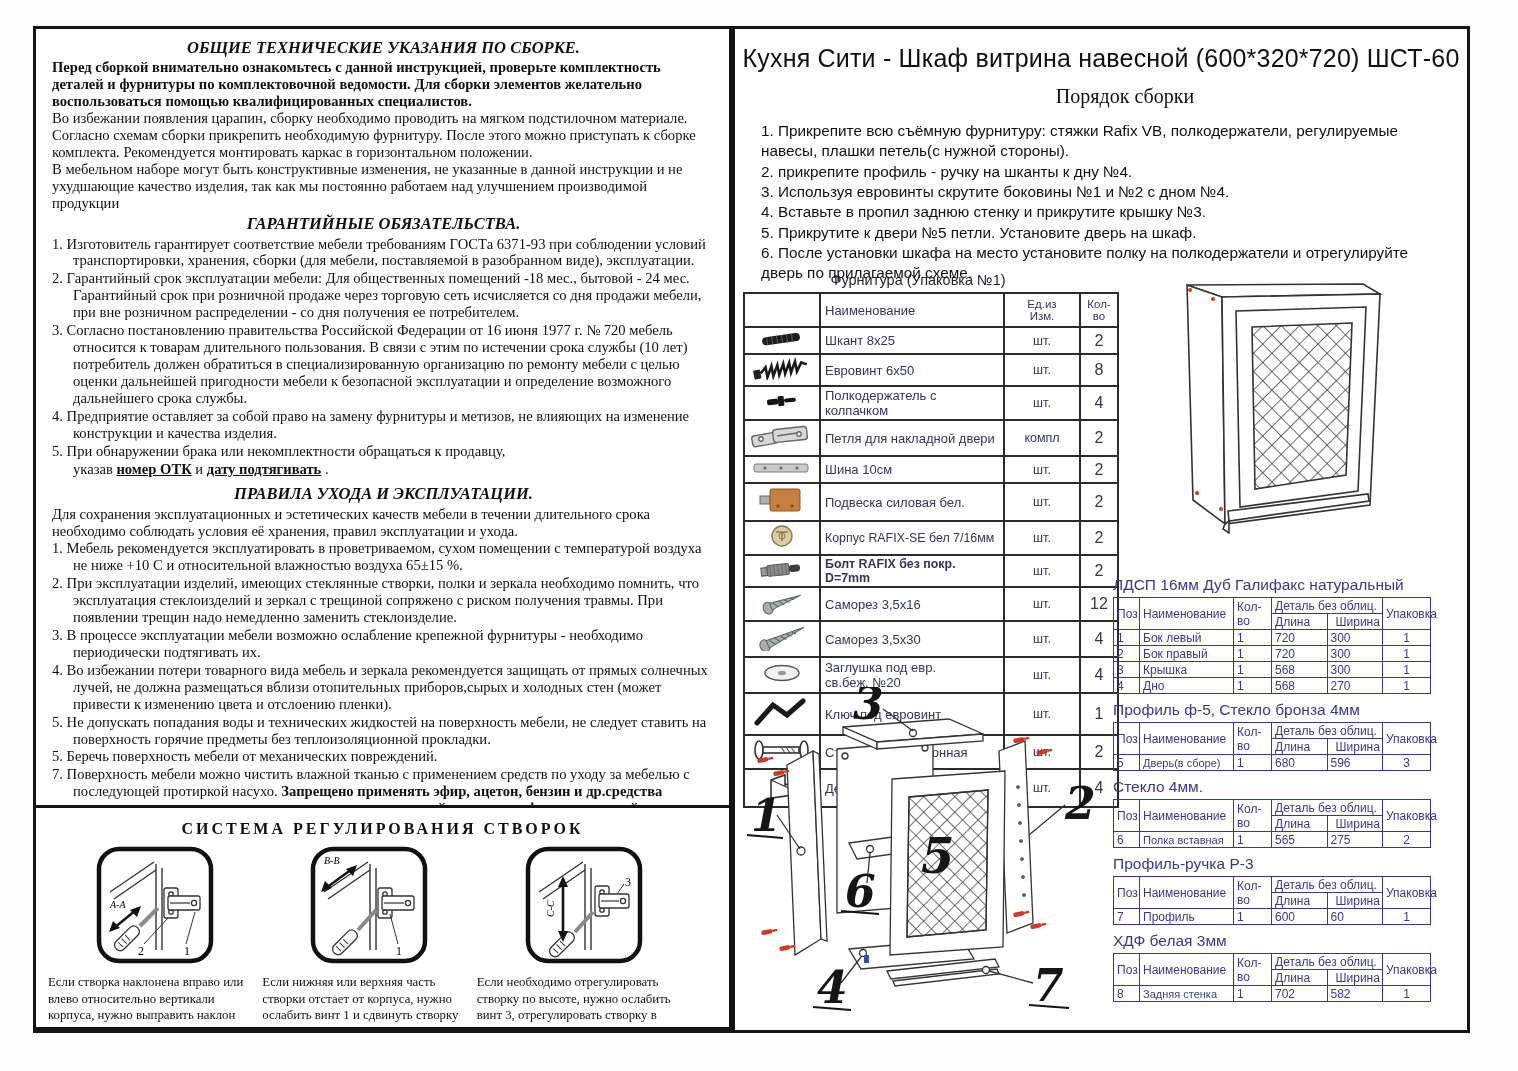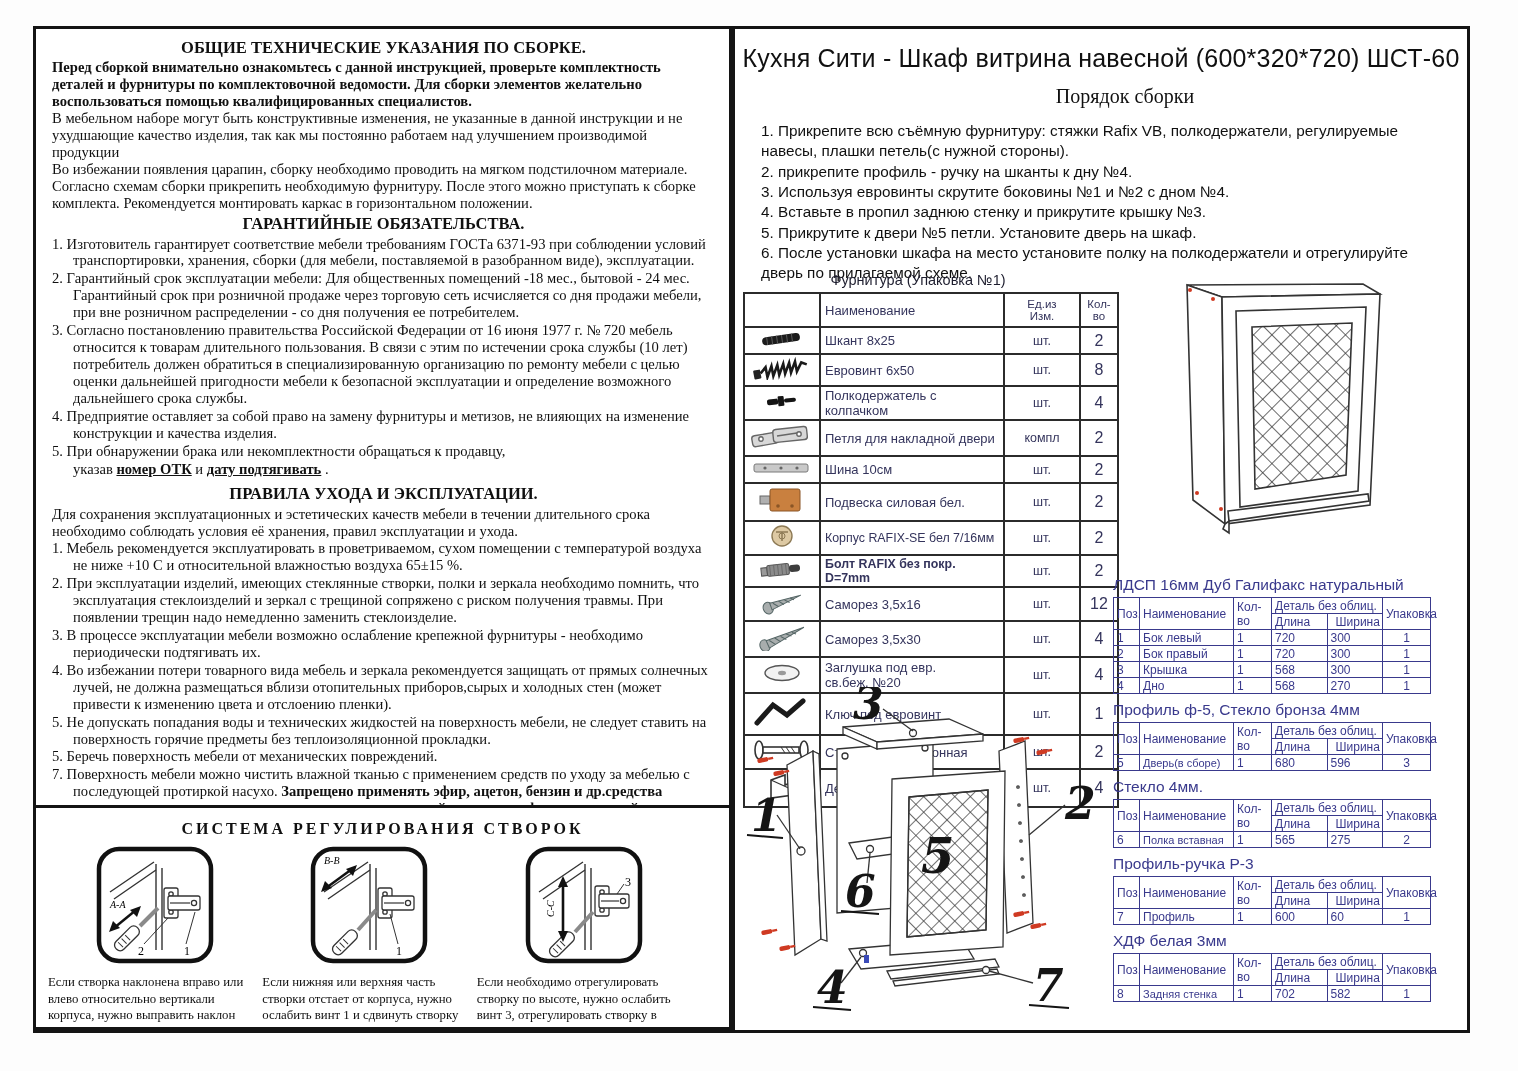--- a/index.html
+++ b/index.html
@@ -3,21 +3,21 @@
 <meta charset="utf-8">
 <style>
   * { margin:0; padding:0; box-sizing:border-box; }
   html,body { width:1518px; height:1071px; background:#fdfdfd; }
   body { position:relative; font-family:"Liberation Serif", serif; color:#101010; }
 
   
   .left-box { position:absolute; left:33px; top:26px; width:699px; height:1007px;
     background:#fff; border:3px solid #141414; border-bottom-width:6px; overflow:hidden; }
   .left-inner { padding:6px 14px 0 16px; font-size:14.6px; line-height:1.16; }
-  .h-center { text-align:center; font-weight:bold; font-size:16.5px; margin:3px 0 2px; }
+  .h-center { text-align:center; font-weight:bold; font-size:16.5px; margin:3px 0 2px;font-style:italic; }
   .b { font-weight:bold; }
   .hang { padding-left:21px; text-indent:-21px; margin-top:1px; }
   .hang2 { padding-left:21px; margin-top:1px; }
   .bu { font-weight:bold; text-decoration:underline; }
   .mt6 { margin-top:7px; }
 
   .adjust { position:absolute; left:0; right:0; bottom:0; height:222px; border-top:3px solid #141414; background:#fff; }
   .adjust-title { text-align:center; font-weight:bold; font-size:16px; letter-spacing:3px; margin-top:12px; }
   .adjust-figs { display:flex; justify-content:space-between; padding:8px 38px 0 12px; }
   .adjust-col { width:218px; }
@@ -62,22 +62,22 @@
   svg text.num { font-family:"DejaVu Serif", serif; font-style:italic; font-weight:bold; fill:#151515; }
   svg .ol { fill:#fff; stroke:#333; stroke-width:1.3; }
 </style>
 </head>
 <body>
 
 <div class="left-box">
   <div class="left-inner">
     <div class="h-center">ОБЩИЕ ТЕХНИЧЕСКИЕ УКАЗАНИЯ ПО СБОРКЕ.</div>
     <div class="b">Перед сборкой внимательно ознакомьтесь с данной инструкцией, проверьте комплектность деталей и фурнитуры по комплектовочной ведомости. Для сборки элементов желательно воспользоваться помощью квалифицированных специалистов.</div>
+    <div>Во избежании появления царапин, сборку необходимо проводить на мягком подстилочном материале. Согласно схемам сборки прикрепить необходимую фурнитуру. После этого можно приступать к сборке комплекта. Рекомендуется монтировать каркас в горизонтальном  положении.</div>
     <div>В мебельном  наборе могут быть конструктивные изменения, не указанные в данной инструкции и не ухудшающие качество изделия, так как мы постоянно работаем над улучшением производимой продукции</div>
-    <div>Во избежании появления царапин, сборку необходимо проводить на мягком подстилочном материале. Согласно схемам сборки прикрепить необходимую фурнитуру. После этого можно приступать к сборке комплекта. Рекомендуется монтировать каркас в горизонтальном  положении.</div>
 
     <div class="h-center">ГАРАНТИЙНЫЕ ОБЯЗАТЕЛЬСТВА.</div>
     <div class="hang">1. Изготовитель гарантирует соответствие мебели требованиям ГОСТа 6371-93 при соблюдении условий транспортировки, хранения, сборки (для мебели, поставляемой в разобранном виде), эксплуатации.</div>
     <div class="hang">2. Гарантийный срок эксплуатации мебели: Для общественных помещений -18 мес.,  бытовой - 24 мес. Гарантийный срок при розничной продаже через торговую сеть исчисляется со дня продажи мебели, при вне розничном распределении - со дня получения ее потребителем.</div>
     <div class="hang">3. Согласно постановлению правительства Российской Федерации от 16 июня 1977 г. № 720 мебель относится к товарам длительного пользования. В связи с этим по истечении срока  службы (10 лет) потребитель должен обратиться в специализированную организацию  по ремонту мебели с целью оценки дальнейшей пригодности мебели к безопасной эксплуатации и определение возможного дальнейшего срока службы.</div>
     <div class="hang">4. Предприятие оставляет за собой право на замену фурнитуры и метизов, не влияющих на изменение конструкции и качества изделия.</div>
     <div class="hang">5. При обнаружении брака или некомплектности обращаться к продавцу,</div>
     <div class="hang2">
       <span>указав  </span><span class="bu">номер ОТК</span><span>  и  </span><span class="bu">дату подтягивать</span><span> .</span>
     </div>

